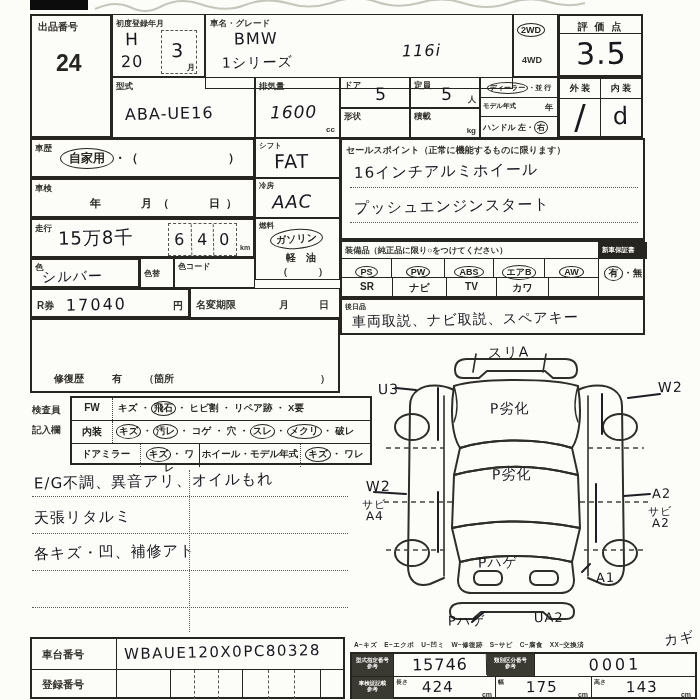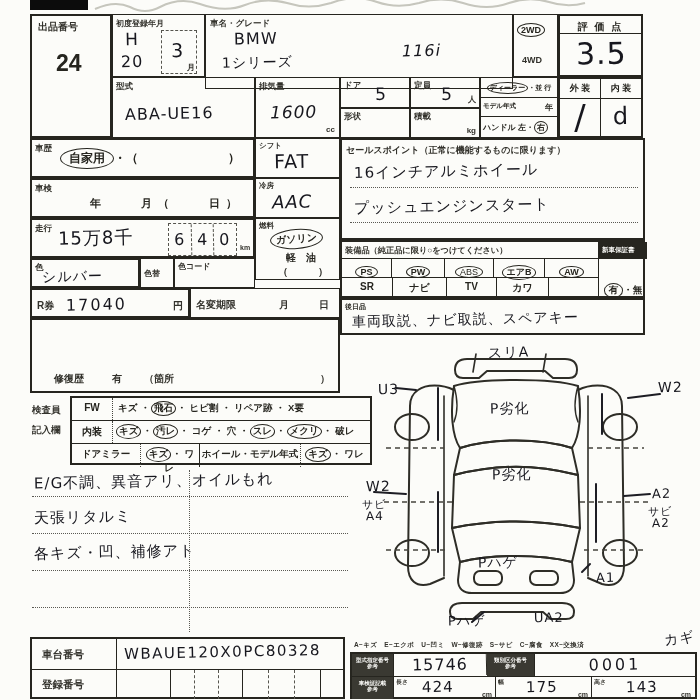--- a/index.html
+++ b/index.html
@@ -185,32 +185,32 @@
   <div class="b" style="left:340px;top:240px;width:305px;height:58px;border-width:2px;">
     <div class="nb" style="left:0;top:0;width:257px;height:17px;border-bottom:1.4px solid #26251f;border-right:1.4px solid #26251f;">
       <span class="lbl" style="left:3px;top:3px;font-size:8.2px;">装備品（純正品に限り○をつけてください）</span>
     </div>
     <div class="nb" style="left:257px;top:0;width:48px;height:17px;border-bottom:1.4px solid #26251f;background:#26251f;">
       <span style="position:absolute;left:3px;top:4px;font-size:6.5px;color:#fcfcf9;font-weight:bold;">新車保証書</span>
     </div>
     <div class="nb" style="left:0;top:17px;width:257px;height:19px;border-bottom:1.4px solid #26251f;border-right:1.4px solid #26251f;display:flex;">
       <span class="nb" style="position:static;width:50px;text-align:center;border-right:1.2px solid #26251f;padding-top:2px;"><span class="circ" style="font-size:9px;font-weight:bold;">PS</span></span>
       <span class="nb" style="position:static;width:53px;text-align:center;border-right:1.2px solid #26251f;padding-top:2px;"><span class="circ" style="font-size:9px;font-weight:bold;">PW</span></span>
-      <span class="nb" style="position:static;width:49px;text-align:center;border-right:1.2px solid #26251f;padding-top:2px;"><span class="circ" style="font-size:9px;font-weight:normal;">ABS</span></span>
+      <span class="nb" style="position:static;width:49px;text-align:center;border-right:1.2px solid #26251f;padding-top:2px;"><span class="circ" style="font-size:9px;font-weight:bold;">ABS</span></span>
       <span class="nb" style="position:static;width:51px;text-align:center;border-right:1.2px solid #26251f;padding-top:2px;"><span class="circ" style="font-size:9px;font-weight:bold;">エアB</span></span>
       <span class="nb" style="position:static;flex:1;text-align:center;padding-top:2px;"><span class="circ" style="font-size:9px;font-weight:bold;">AW</span></span>
     </div>
     <div class="nb" style="left:0;top:36px;width:257px;height:19px;border-right:1.4px solid #26251f;display:flex;">
       <span style="width:50px;text-align:center;border-right:1.2px solid #26251f;font-size:10px;font-weight:bold;padding-top:3px;">SR</span>
       <span style="width:53px;text-align:center;border-right:1.2px solid #26251f;font-size:10px;font-weight:bold;padding-top:3px;">ナビ</span>
       <span style="width:49px;text-align:center;border-right:1.2px solid #26251f;font-size:10px;font-weight:bold;padding-top:3px;">TV</span>
       <span style="width:51px;text-align:center;border-right:1.2px solid #26251f;font-size:10px;font-weight:bold;padding-top:3px;">カワ</span>
       <span style="flex:1;"></span>
     </div>
-    <div class="nb" style="left:257px;top:17px;width:48px;height:38px;text-align:center;padding-top:20px;box-sizing:border-box;">
+    <div class="nb" style="left:257px;top:17px;width:48px;height:38px;text-align:center;padding-top:3px;box-sizing:border-box;">
       <span class="circ" style="font-size:9.5px;font-weight:bold;">有</span><span style="font-size:9.5px;font-weight:bold;">・</span><span style="font-size:9.5px;font-weight:bold;">無</span>
     </div>
   </div>
 
   <div class="b" style="left:340px;top:298px;width:305px;height:37px;border-width:2px;">
     <span class="lbl" style="left:3px;top:2px;font-size:7px;">後日品</span>
     <span class="hw" style="left:10px;top:11px;font-size:14px;">車両取説、ナビ取説、スペアキー</span>
   </div>
 
   <div class="b" style="left:30px;top:318px;width:310px;height:75px;border-width:2px;">

